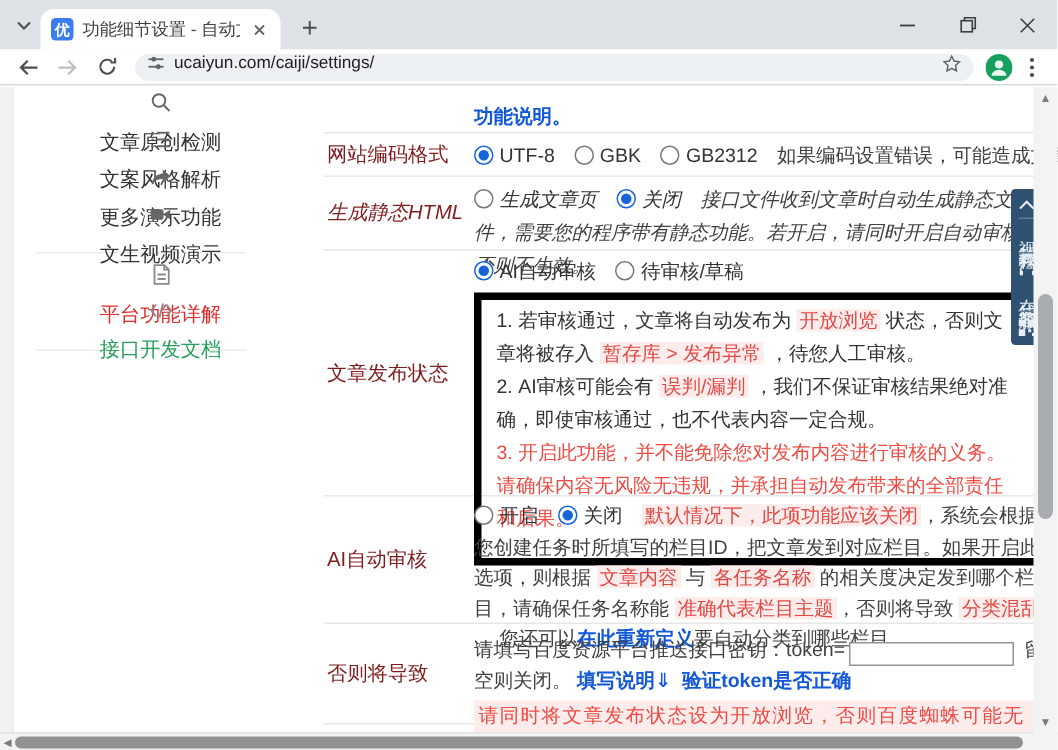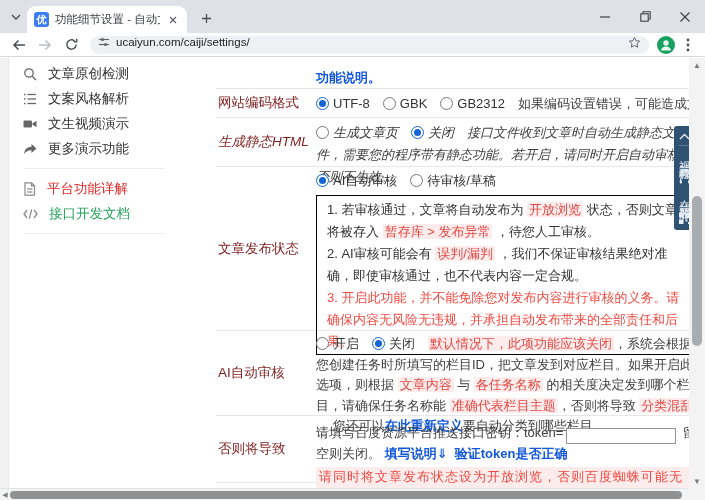--- a/index.html
+++ b/index.html
@@ -22,21 +22,21 @@
   .omnibox { flex:1; height:18px; background:#eef1f4; border-radius:9px; display:flex; align-items:flex-start; padding:0 8px; gap:6px; margin:0 4px; }
   .omnibox-url { font-size:11.5px; color:#202124; flex:1; white-space:nowrap; overflow:hidden; }
   .avatar { width:18px; height:18px; border-radius:50%; flex:0 0 18px; display:flex; align-items:center; justify-content:center; }
   .menu-dots { width:18px; height:18px; display:flex; align-items:center; justify-content:center; }
 
   
   .page { position:absolute; top:58px; left:0; width:705px; height:442px; background:#fff; }
   .left-strip { position:absolute; left:0; top:0; width:9px; height:430px; background:#f2f2f2; border-right:1px solid #e9e9e9; }
 
   .sidebar { position:absolute; left:10px; top:3px; width:168px; }
-  .side-item { display:flex; align-items:center; height:25px; padding-left:13px; gap:11px; font-size:13.5px; color:#333; cursor:pointer; }
+  .side-item { display:flex; align-items:center; height:25px; padding-left:26px; gap:11px; font-size:13.5px; color:#333; cursor:pointer;flex-direction:column; }
   .side-item .lbl { white-space:nowrap; }
   .side-item.red .lbl { color:#e02b2b; }
   .side-item.green .lbl { color:#27a05d; }
   .side-divider { border-top:1px solid #ececec; margin:7px 14px 7px 14px; }
 
   .settings-table { position:absolute; left:178px; top:0; width:484px; font-size:13px; color:#404040;margin-left:38px; }
   .t-row { display:flex; border-bottom:1px solid #e7e7e7; }
   .t-label { flex:0 0 100px; display:flex; align-items:center; font-size:13.5px; color:#7f1d1d; padding-left:2px; }
   .t-content { flex:1; padding-right:2px; line-height:21px; }
   .r0 { height:31px; } .r0 .t-content { padding-top:9px; }
@@ -48,21 +48,21 @@
 
   .radio { display:inline-block; width:13px; height:13px; border:1px solid #767676; border-radius:50%; vertical-align:-2px; margin-right:4px; background:#fff; position:relative; cursor:pointer; }
   .radio.checked { border-color:#1565d8; }
   .radio.checked::after { content:""; position:absolute; left:2px; top:2px; right:2px; bottom:2px; border-radius:50%; background:#1565d8; }
   .rlabel { color:#333; margin-right:13px; cursor:pointer; }
 
   .hl { color:#e14a44; background:#fdecec; padding:0 2px; }
   .redline { color:#f04a42; }
   .blink { color:#1258d8; font-weight:bold; cursor:pointer; }
 
-  .notice-box { border:1px solid #000000; margin-top:4px; width:382px; padding:3px 12px 1px 10px; line-height:22px; color:#333; }
+  .notice-box { border:5px solid #000000; margin-top:4px; width:382px; padding:3px 12px 15px 10px; line-height:22px; color:#333; }
 
   .token-input { width:110px; height:16px; border:1px solid #949494; background:#fff; vertical-align:-3px; margin:0 3px; font-size:12px; padding:0 3px; }
   .warn { display:inline-block; margin-top:3px; color:#f04a42; background:#fdecec; padding:0 3px; letter-spacing:1px; }
 
   
   .float-widget { position:absolute; left:674px; top:68px; width:21px; background:#2f5273; border-radius:3px; color:#e8eef5; display:flex; flex-direction:column; align-items:center; padding:7px 0 6px 0; gap:5px; }
   .fw-divider { width:11px; border-top:1px solid #5c7априм; border-top:1px solid #5c7a99; }
   .fw-vtext { writing-mode:vertical-rl; font-size:12px; letter-spacing:3px; line-height:13px; cursor:pointer; }
 
   
@@ -208,33 +208,33 @@
             <line x1="1" y1="2.5" x2="2.5" y2="2.5"></line>
             <line x1="1" y1="7" x2="2.5" y2="7"></line>
             <line x1="1" y1="11.5" x2="2.5" y2="11.5"></line>
           </svg>
       </span>
       <span class="lbl">文案风格解析</span>
     </div>
     <div class="side-item">
       <span>
         <svg width="14" height="14" viewBox="0 0 14 14" fill="#666">
+            <path d="M8.5 2 L13.5 6.5 L8.5 11 V8.3 C4.5 8.3 2.5 10 1.2 12.2 C1.4 7.6 4 5 8.5 4.8 Z"></path>
+          </svg>
+      </span>
+      <span class="lbl">更多演示功能</span>
+    </div>
+    <div class="side-item">
+      <span>
+        <svg width="14" height="14" viewBox="0 0 14 14" fill="#666">
             <rect x="0.5" y="3.5" width="8.5" height="7" rx="1.2"></rect>
             <path d="M9.5 6.3 L13.5 3.8 V10.2 L9.5 7.7 Z"></path>
           </svg>
       </span>
       <span class="lbl">文生视频演示</span>
-    </div>
-    <div class="side-item">
-      <span>
-        <svg width="14" height="14" viewBox="0 0 14 14" fill="#666">
-            <path d="M8.5 2 L13.5 6.5 L8.5 11 V8.3 C4.5 8.3 2.5 10 1.2 12.2 C1.4 7.6 4 5 8.5 4.8 Z"></path>
-          </svg>
-      </span>
-      <span class="lbl">更多演示功能</span>
     </div>
     <div class="side-divider"></div>
     <div class="side-item red">
       <span>
         <svg width="13" height="14" viewBox="0 0 13 14" fill="none" stroke="#8a8a8a" stroke-width="1.2">
             <path d="M2 0.8 H8.5 L11.5 3.8 V13.2 H2 Z"></path>
             <path d="M8.5 0.8 V3.8 H11.5"></path>
             <line x1="4" y1="7" x2="9.5" y2="7"></line>
             <line x1="4" y1="10" x2="9.5" y2="10"></line>
           </svg>

